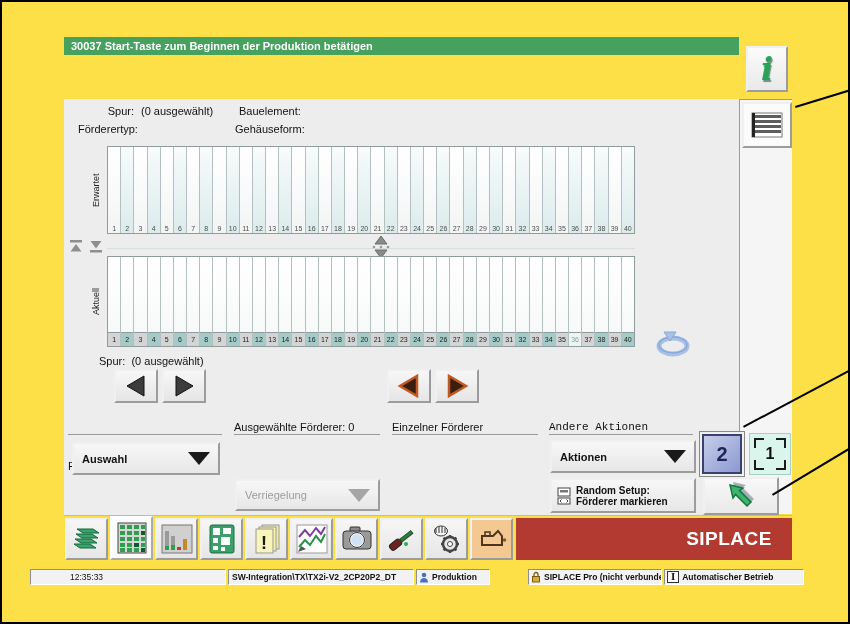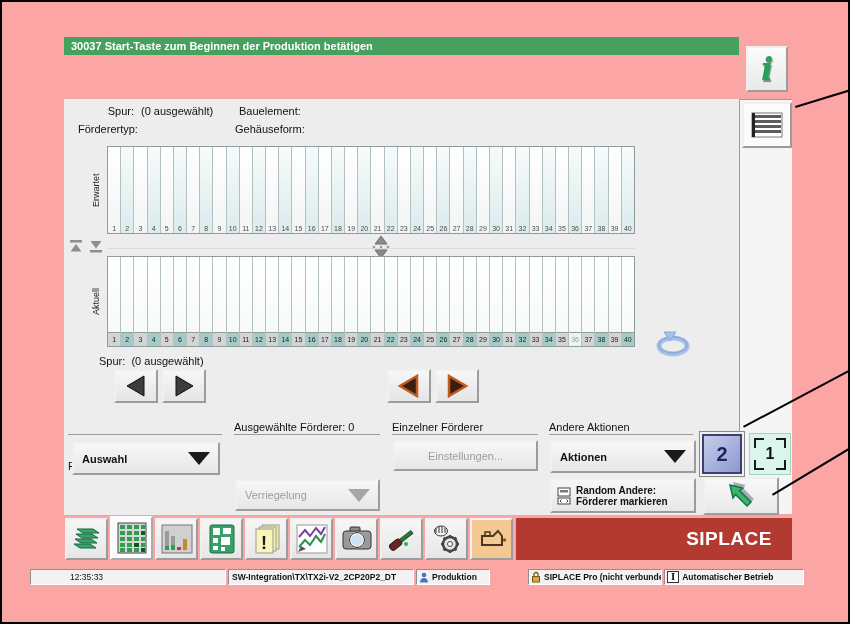--- a/index.html
+++ b/index.html
@@ -1,17 +1,17 @@
 <!DOCTYPE html>
 <html><head>
 <meta charset="utf-8">
 <style>
   html,body{margin:0;padding:0;background:#fff;}
   .screen{position:relative;width:850px;height:624px;box-sizing:border-box;border:2px solid #000;
-          background:#fca5a5;font-family:"Liberation Sans","DejaVu Sans",sans-serif;overflow:hidden;}
+          background:#fde047;font-family:"Liberation Sans","DejaVu Sans",sans-serif;overflow:hidden;}
   .abs{position:absolute;}
   
   .msgbar{left:62px;top:35px;width:675px;height:18px;background:#46a05e;color:#fff;font-size:11px;
           font-weight:bold;line-height:18px;padding-left:7px;box-sizing:border-box;}
   
   .panel{left:62px;top:97px;width:675px;height:416px;background:#ededed;}
   .rightstrip{left:738px;top:98px;width:52px;height:414px;background:#f5f5f5;}
   .vline{left:737px;top:97px;width:0;height:416px;border-left:1px solid #9a9a9a;}
   .hline-tab{left:737px;top:97px;width:53px;height:0;border-top:1px solid #9a9a9a;}
   .hline-toolbar{left:62px;top:513px;width:728px;height:0;border-top:1px solid #bbb;}
@@ -430,50 +430,47 @@
       <polygon points="5,2 5,22 22,12" fill="#3a1f10" stroke="#c05a20" stroke-width="2.5"></polygon>
     </svg>
   </div>
 
   <div class="abs sechead" style="left:66px;top:419px;margin-top:39px;">Fördererauswahl</div>
   <div class="abs secline" style="left:66px;top:432px;width:154px;"></div>
   <div class="abs sechead" style="left:232px;top:419px;">Ausgewählte Förderer: 0</div>
   <div class="abs secline" style="left:232px;top:432px;width:146px;"></div>
   <div class="abs sechead" style="left:390px;top:419px;">Einzelner Förderer</div>
   <div class="abs secline" style="left:390px;top:432px;width:146px;"></div>
-  <div class="abs sechead" style="left:547px;top:419px;">Andere Aktionen</div>
+  <div class="abs sechead" style="left:547px;top:419px;font-family:Liberation Mono, monospace;">Andere Aktionen</div>
   <div class="abs secline" style="left:547px;top:432px;width:144px;"></div>
 
   <div class="abs btn3d spread" style="left:70px;top:440px;width:148px;height:33px;">
     <span class="btxt">Auswahl</span>
     <span class="tri"></span>
   </div>
 
   <div class="abs btn3d spread" style="left:233px;top:477px;width:145px;height:32px;">
     <span class="btxt dis">Verriegelung</span>
     <span class="tri gray"></span>
   </div>
 
-  <div class="abs btn3d center" style="left:391px;top:438px;width:145px;height:31px;">
-    <span class="btxt dis">Einstellungen...</span>
-  </div>
 
   <div class="abs btn3d spread" style="left:548px;top:438px;width:146px;height:33px;gap:16px;">
     <span class="btxt">Aktionen</span>
     <span class="tri"></span>
   </div>
   <div class="abs btn3d" style="left:548px;top:476px;width:146px;height:35px;padding:0 4px;">
     <svg width="16" height="18" style="flex:0 0 auto;margin-right:4px;">
       <rect x="2" y="1" width="12" height="8" fill="#fff" stroke="#444"></rect>
       <rect x="4" y="3" width="8" height="2.5" fill="#777"></rect>
       <rect x="2" y="11" width="12" height="6" fill="#fff" stroke="#444"></rect>
       <path d="M5.5 12.5 L4 14 L5.5 15.5 M10.5 12.5 L12 14 L10.5 15.5" stroke="#444" fill="none"></path>
     </svg>
     <span style="font-size:10px;font-weight:bold;line-height:11px;color:#111;">
-      <span>Random Andere:</span><br>
+      <span>Random Setup:</span><br>
       <span>Förderer markieren</span>
     </span>
   </div>
 
   <div class="abs btn2outer">
     <div class="btn2inner">2</div>
   </div>
   <div class="abs btn1">
     <span class="corner c-tl"></span>
     <span class="corner c-tr"></span>

